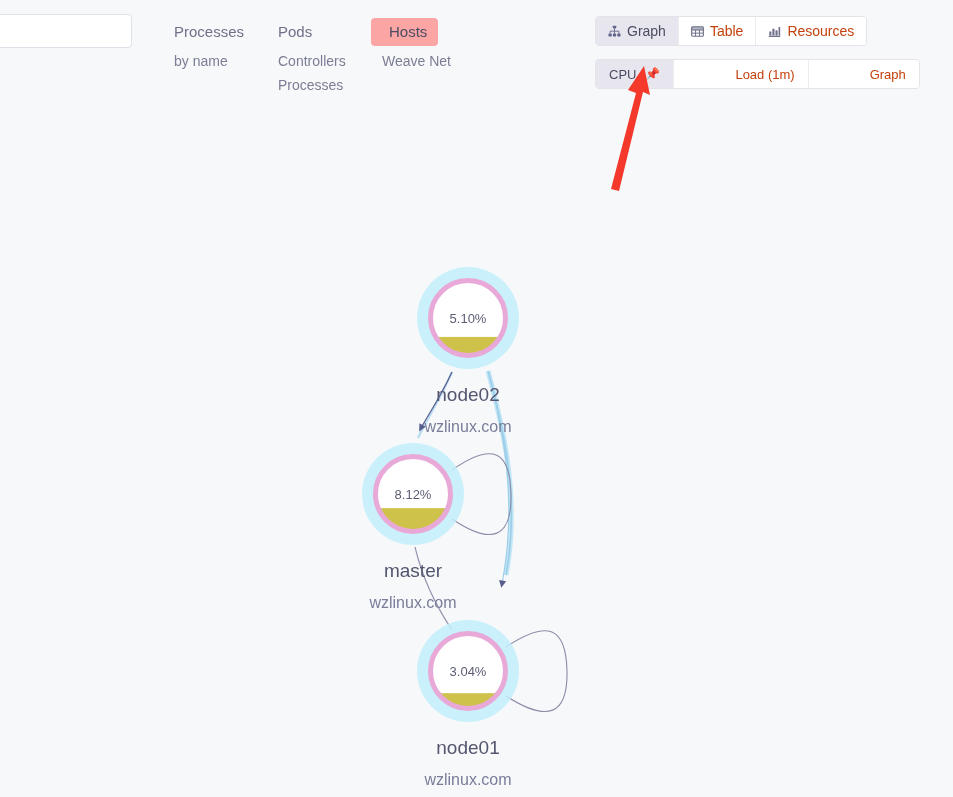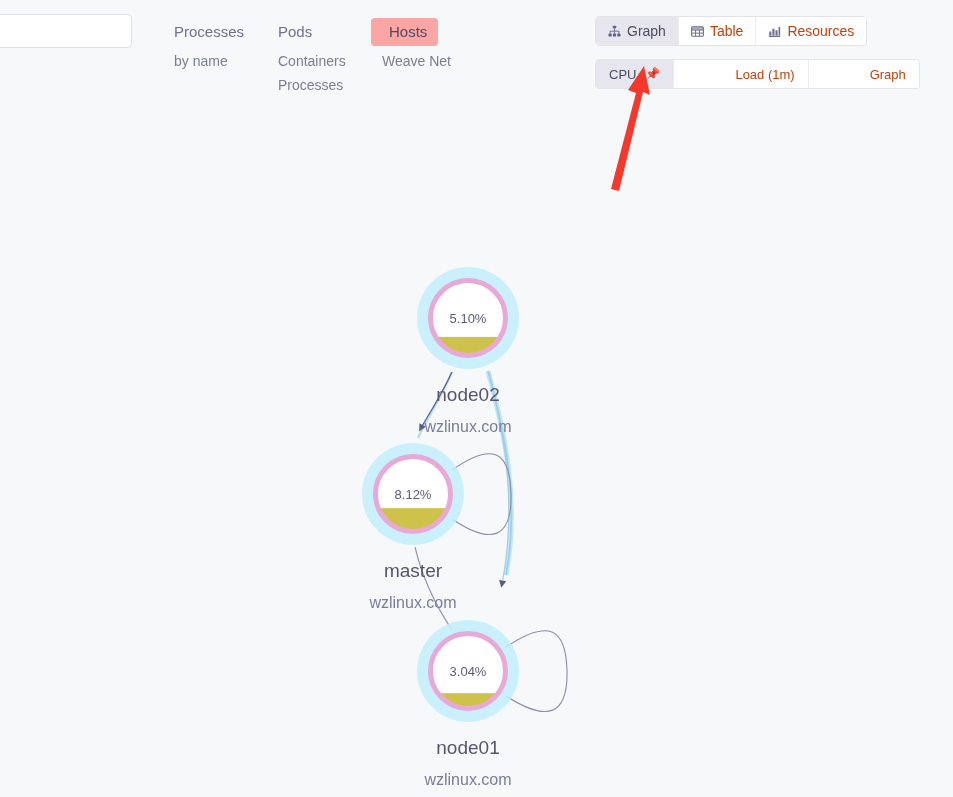--- a/index.html
+++ b/index.html
@@ -155,21 +155,21 @@
   <div id="topo-nav">
 
     <div class="topo-group g-processes">
       <div class="topo-main">Processes</div>
       <div class="topo-sub">by name</div>
     </div>
 
 
     <div class="topo-group g-pods">
       <div class="topo-main">Pods</div>
-      <div class="topo-sub">Containers</div>
+      <div class="topo-sub">Controllers</div>
       <div class="topo-sub">Processes</div>
     </div>
 
     <div class="topo-group g-hosts">
       <div class="topo-main selected">Hosts</div>
       <div class="topo-sub">Weave Net</div>
     </div>
 
   </div>
 

